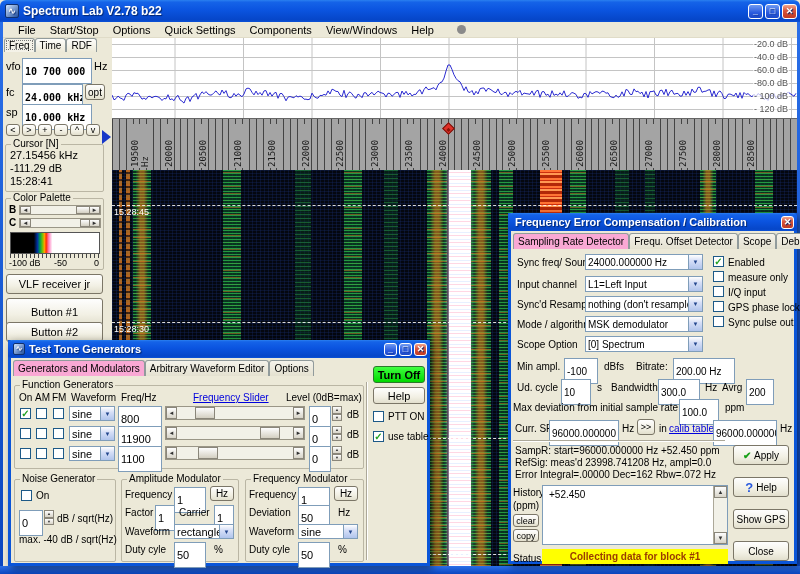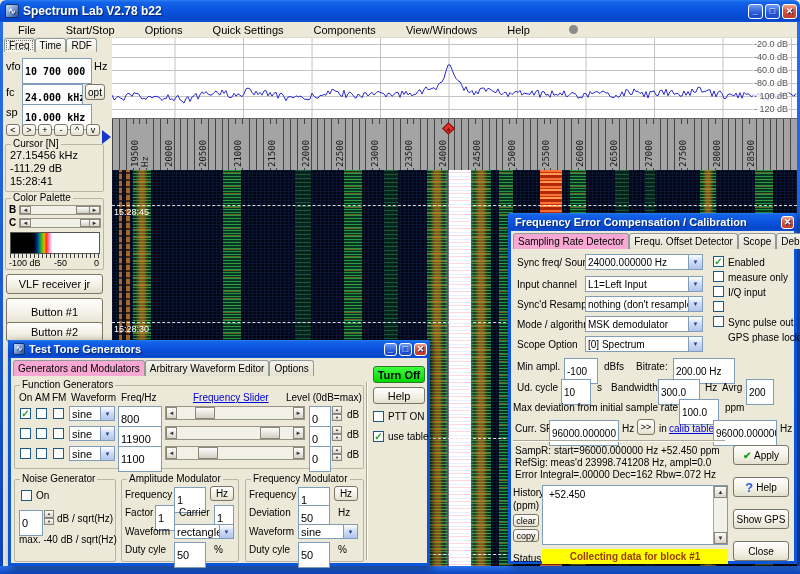--- a/index.html
+++ b/index.html
@@ -15,21 +15,21 @@
   .app-icon{width:14px;height:14px;margin:0 4px 0 2px;background:linear-gradient(135deg,#cfe4ff,#23509e);
     border:1px solid #10306e;border-radius:2px;color:#fff;font-size:9px;line-height:12px;text-align:center;}
   .tb-btns{margin-left:auto;display:flex;gap:2px;}
   .tb-btn{width:15px;height:15px;border:1px solid #fff;border-radius:3px;color:#fff;
     font-size:9px;line-height:13px;text-align:center;font-weight:bold;
     background:linear-gradient(#6f9af2,#2a5ade 60%,#1c48c8);}
   .tb-btn.close{background:linear-gradient(#f2a58c,#d8533a 45%,#c23a22);}
   .frame{background:linear-gradient(180deg,#2a6fe8,#0a46c0);}
   
   .menubar{left:3px;top:22px;width:794px;height:16px;background:#ece9d8;display:flex;align-items:center;
-    padding-left:8px;gap:16px;border-bottom:1px solid #e0dcc8;}
+    padding-left:8px;gap:0;border-bottom:1px solid #e0dcc8;}
   .menu-item{padding:1px 7px;}
   .status-dot{width:9px;height:9px;border-radius:50%;background:#8a8a8a;margin-left:16px;}
   
   .ltab{border:1px solid #919b9c;border-bottom:none;border-radius:3px 3px 0 0;padding:1px 4px;
     background:linear-gradient(#fdfdfb,#ece9d8);font-size:10px;display:inline-block;}
   .ltab.active{background:#f4f2e8;outline:1px dotted #777;outline-offset:-3px;}
   .inp{background:#fff;border:1px solid #7f9db9;padding:12px 2px;display:flex;align-items:center;overflow:hidden;white-space:nowrap;}
   .mono{font-family:"DejaVu Sans Mono",monospace;font-weight:bold;font-size:10px;}
   .btn{background:linear-gradient(#fefefe,#f2f0e4 60%,#e2dfcd);border:1px solid #7b7667;border-radius:3px;
     text-align:center;display:flex;align-items:center;justify-content:center;}
@@ -464,21 +464,21 @@
           <span class="dd-a">▼</span>
         </div>
 
       <div class="abs cb" style="left:202px;top:25px;">✓</div>
       <div class="abs lbl" style="left:217px;top:26px;">Enabled</div>
       <div class="abs cb" style="left:202px;top:40px;"></div>
       <div class="abs lbl" style="left:217px;top:41px;">measure only</div>
       <div class="abs cb" style="left:202px;top:55px;"></div>
       <div class="abs lbl" style="left:217px;top:56px;">I/Q input</div>
       <div class="abs cb" style="left:202px;top:70px;"></div>
-      <div class="abs lbl" style="left:217px;top:71px;margin-top:30px;">GPS phase lock</div>
+      <div class="abs lbl" style="left:217px;top:71px;">GPS phase lock</div>
       <div class="abs cb" style="left:202px;top:85px;"></div>
       <div class="abs lbl" style="left:217px;top:86px;">Sync pulse out</div>
 
       <div class="abs lbl" style="left:6px;top:130px;">Min ampl.</div>
       <div class="abs inp" style="left:53px;top:127px;width:34px;height:15px;">-100</div>
       <div class="abs lbl" style="left:93px;top:130px;">dBfs</div>
       <div class="abs lbl" style="left:125px;top:130px;">Bitrate:</div>
       <div class="abs inp" style="left:162px;top:127px;width:62px;height:15px;">200.00 Hz</div>
 
       <div class="abs lbl" style="left:6px;top:151px;">Ud. cycle</div>

